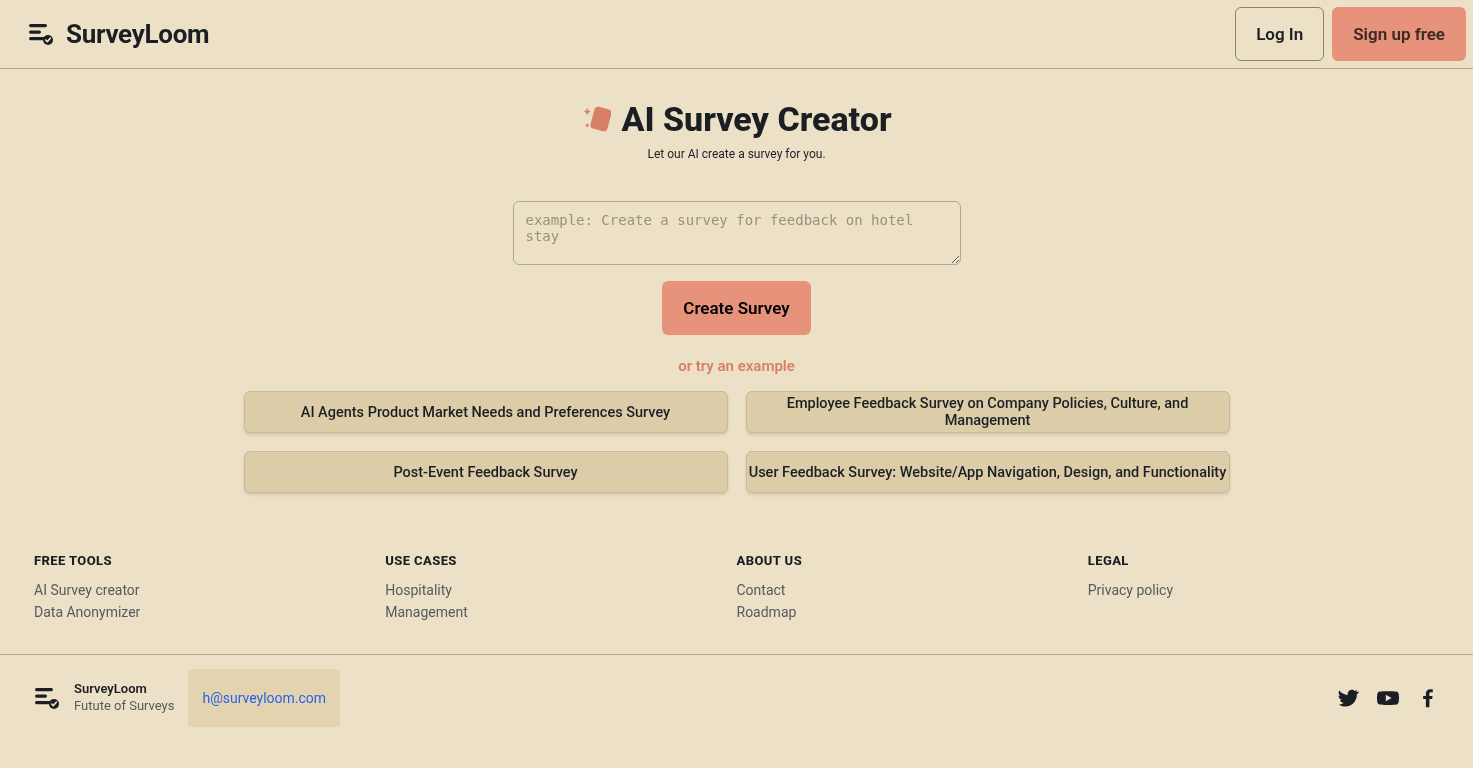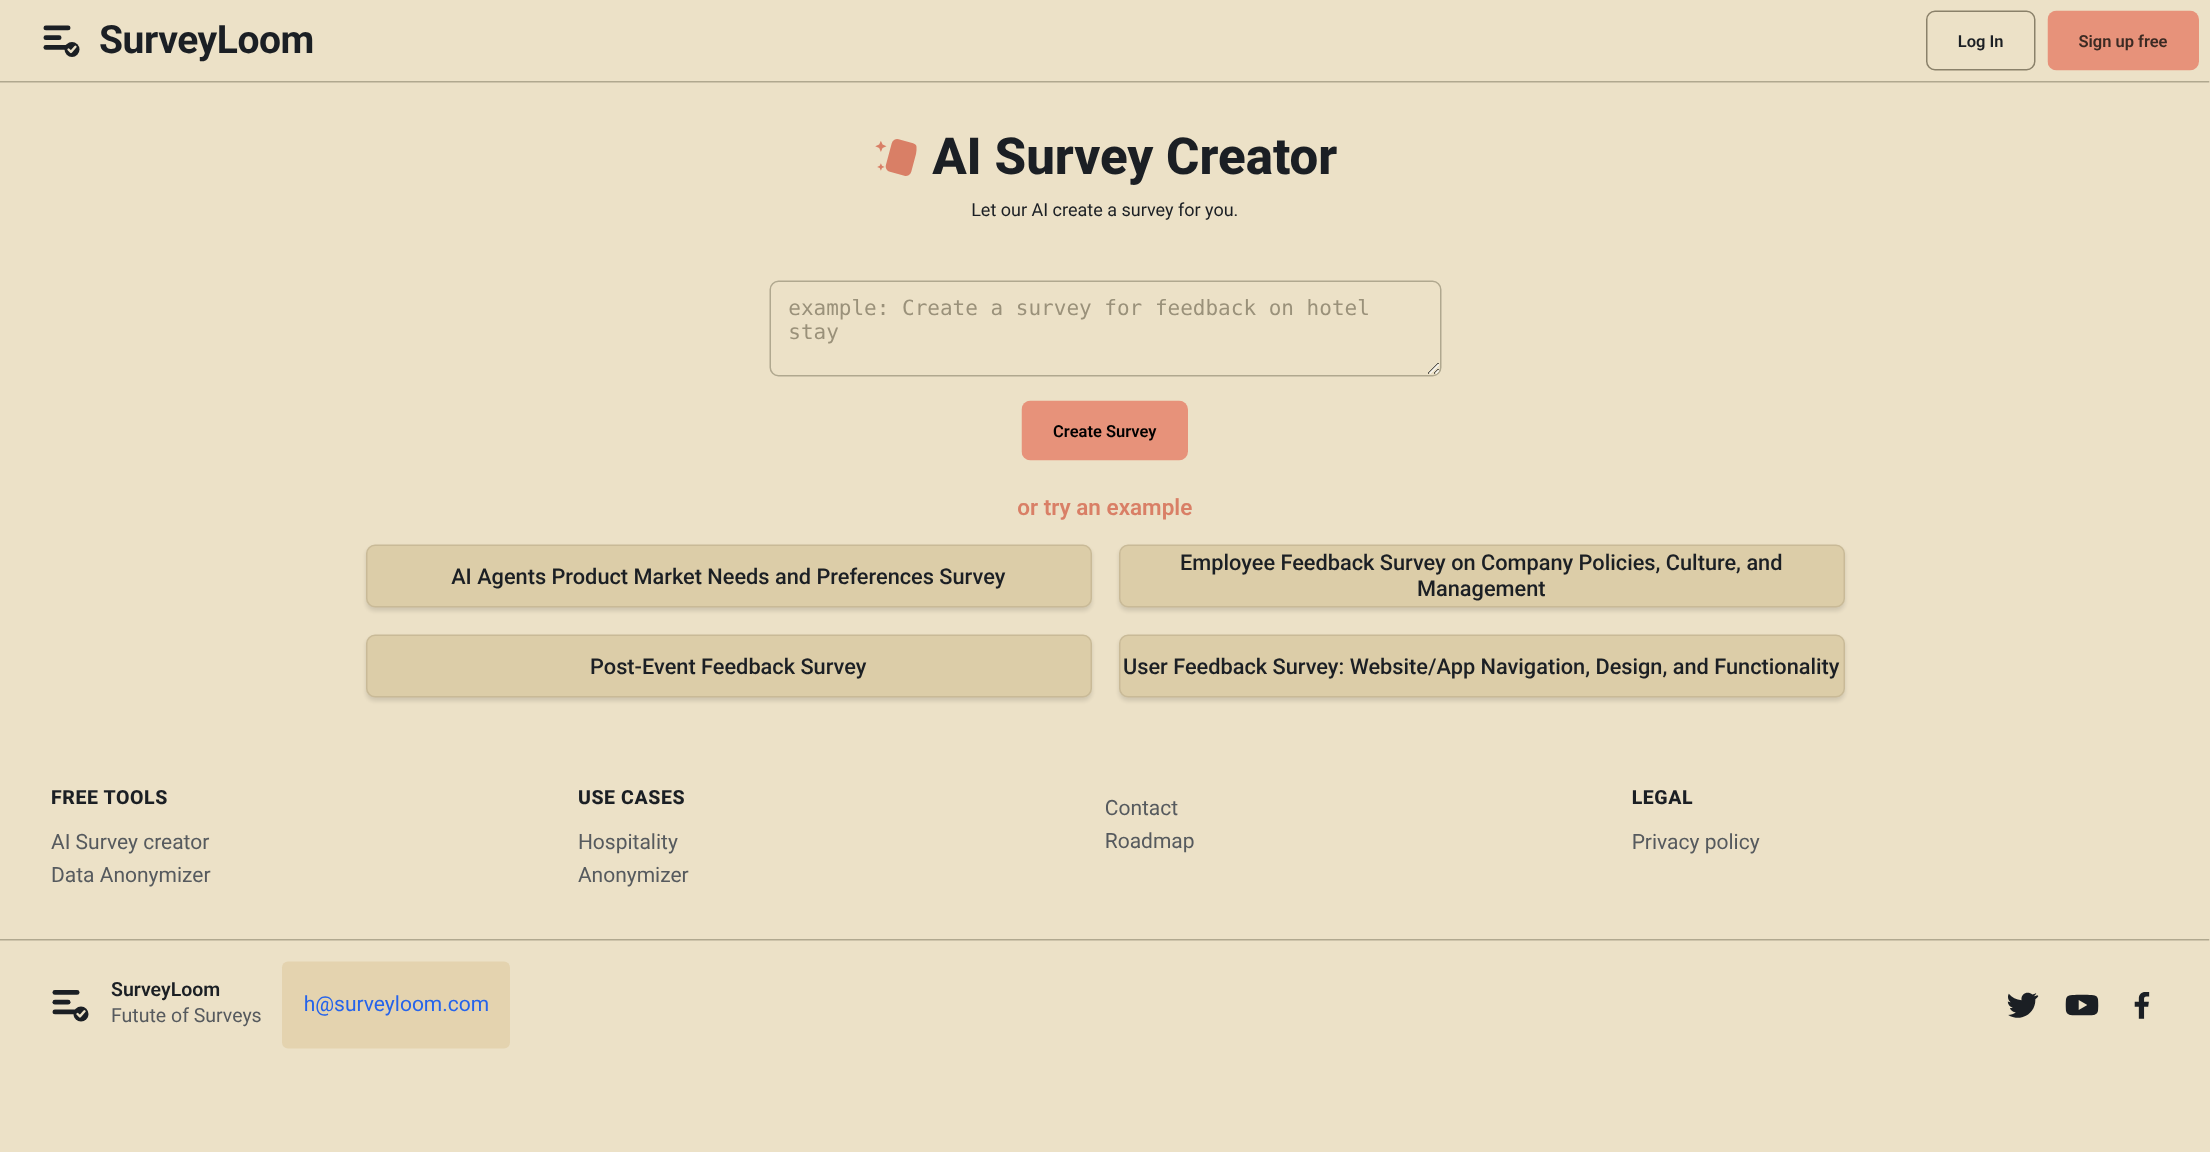--- a/index.html
+++ b/index.html
@@ -39,22 +39,22 @@
     width:26px; height:26px; position:relative; color:var(--text);
   }
   .brand-name{
     font-size:26px; font-weight:700; letter-spacing:-0.3px;
   }
   .header-actions{
     display:flex; gap:8px;
   }
   .btn{
     display:inline-flex; align-items:center; justify-content:center;
-    height:40px; padding:0 20px; border-radius:6px;
-    font-size:11px; font-weight:600; cursor:pointer; user-select:none;
+    height:54px; padding:0 20px; border-radius:6px;
+    font-size:17px; font-weight:600; cursor:pointer; user-select:none;
     border:1px solid transparent;
   }
   .btn-outline{ border-color:#8a816a; background:transparent; color:var(--text); }
   .btn-primary{ background:var(--salmon); color:#3b2a23; }
 
   
   .main{
     max-width:1000px;
     margin:0 auto;
     padding: 28px 7px 0;
@@ -182,23 +182,24 @@
 
 <section class="footer-links">
   <div class="footer-col">
     <h4>FREE TOOLS</h4>
     <a href="#">AI Survey creator</a>
     <a href="#">Data Anonymizer</a>
   </div>
   <div class="footer-col">
     <h4>USE CASES</h4>
     <a href="#">Hospitality</a>
-    <a href="#">Anonymizer</a>
-  </div>
-  <div class="footer-col">
+    <a href="#">Management</a>
+  </div>
+  <div class="footer-col">
+    <h4>ABOUT US</h4>
     <a href="#">Contact</a>
     <a href="#">Roadmap</a>
   </div>
   <div class="footer-col">
     <h4>LEGAL</h4>
     <a href="#">Privacy policy</a>
   </div>
 </section>
 
 <footer class="footer-bar">

